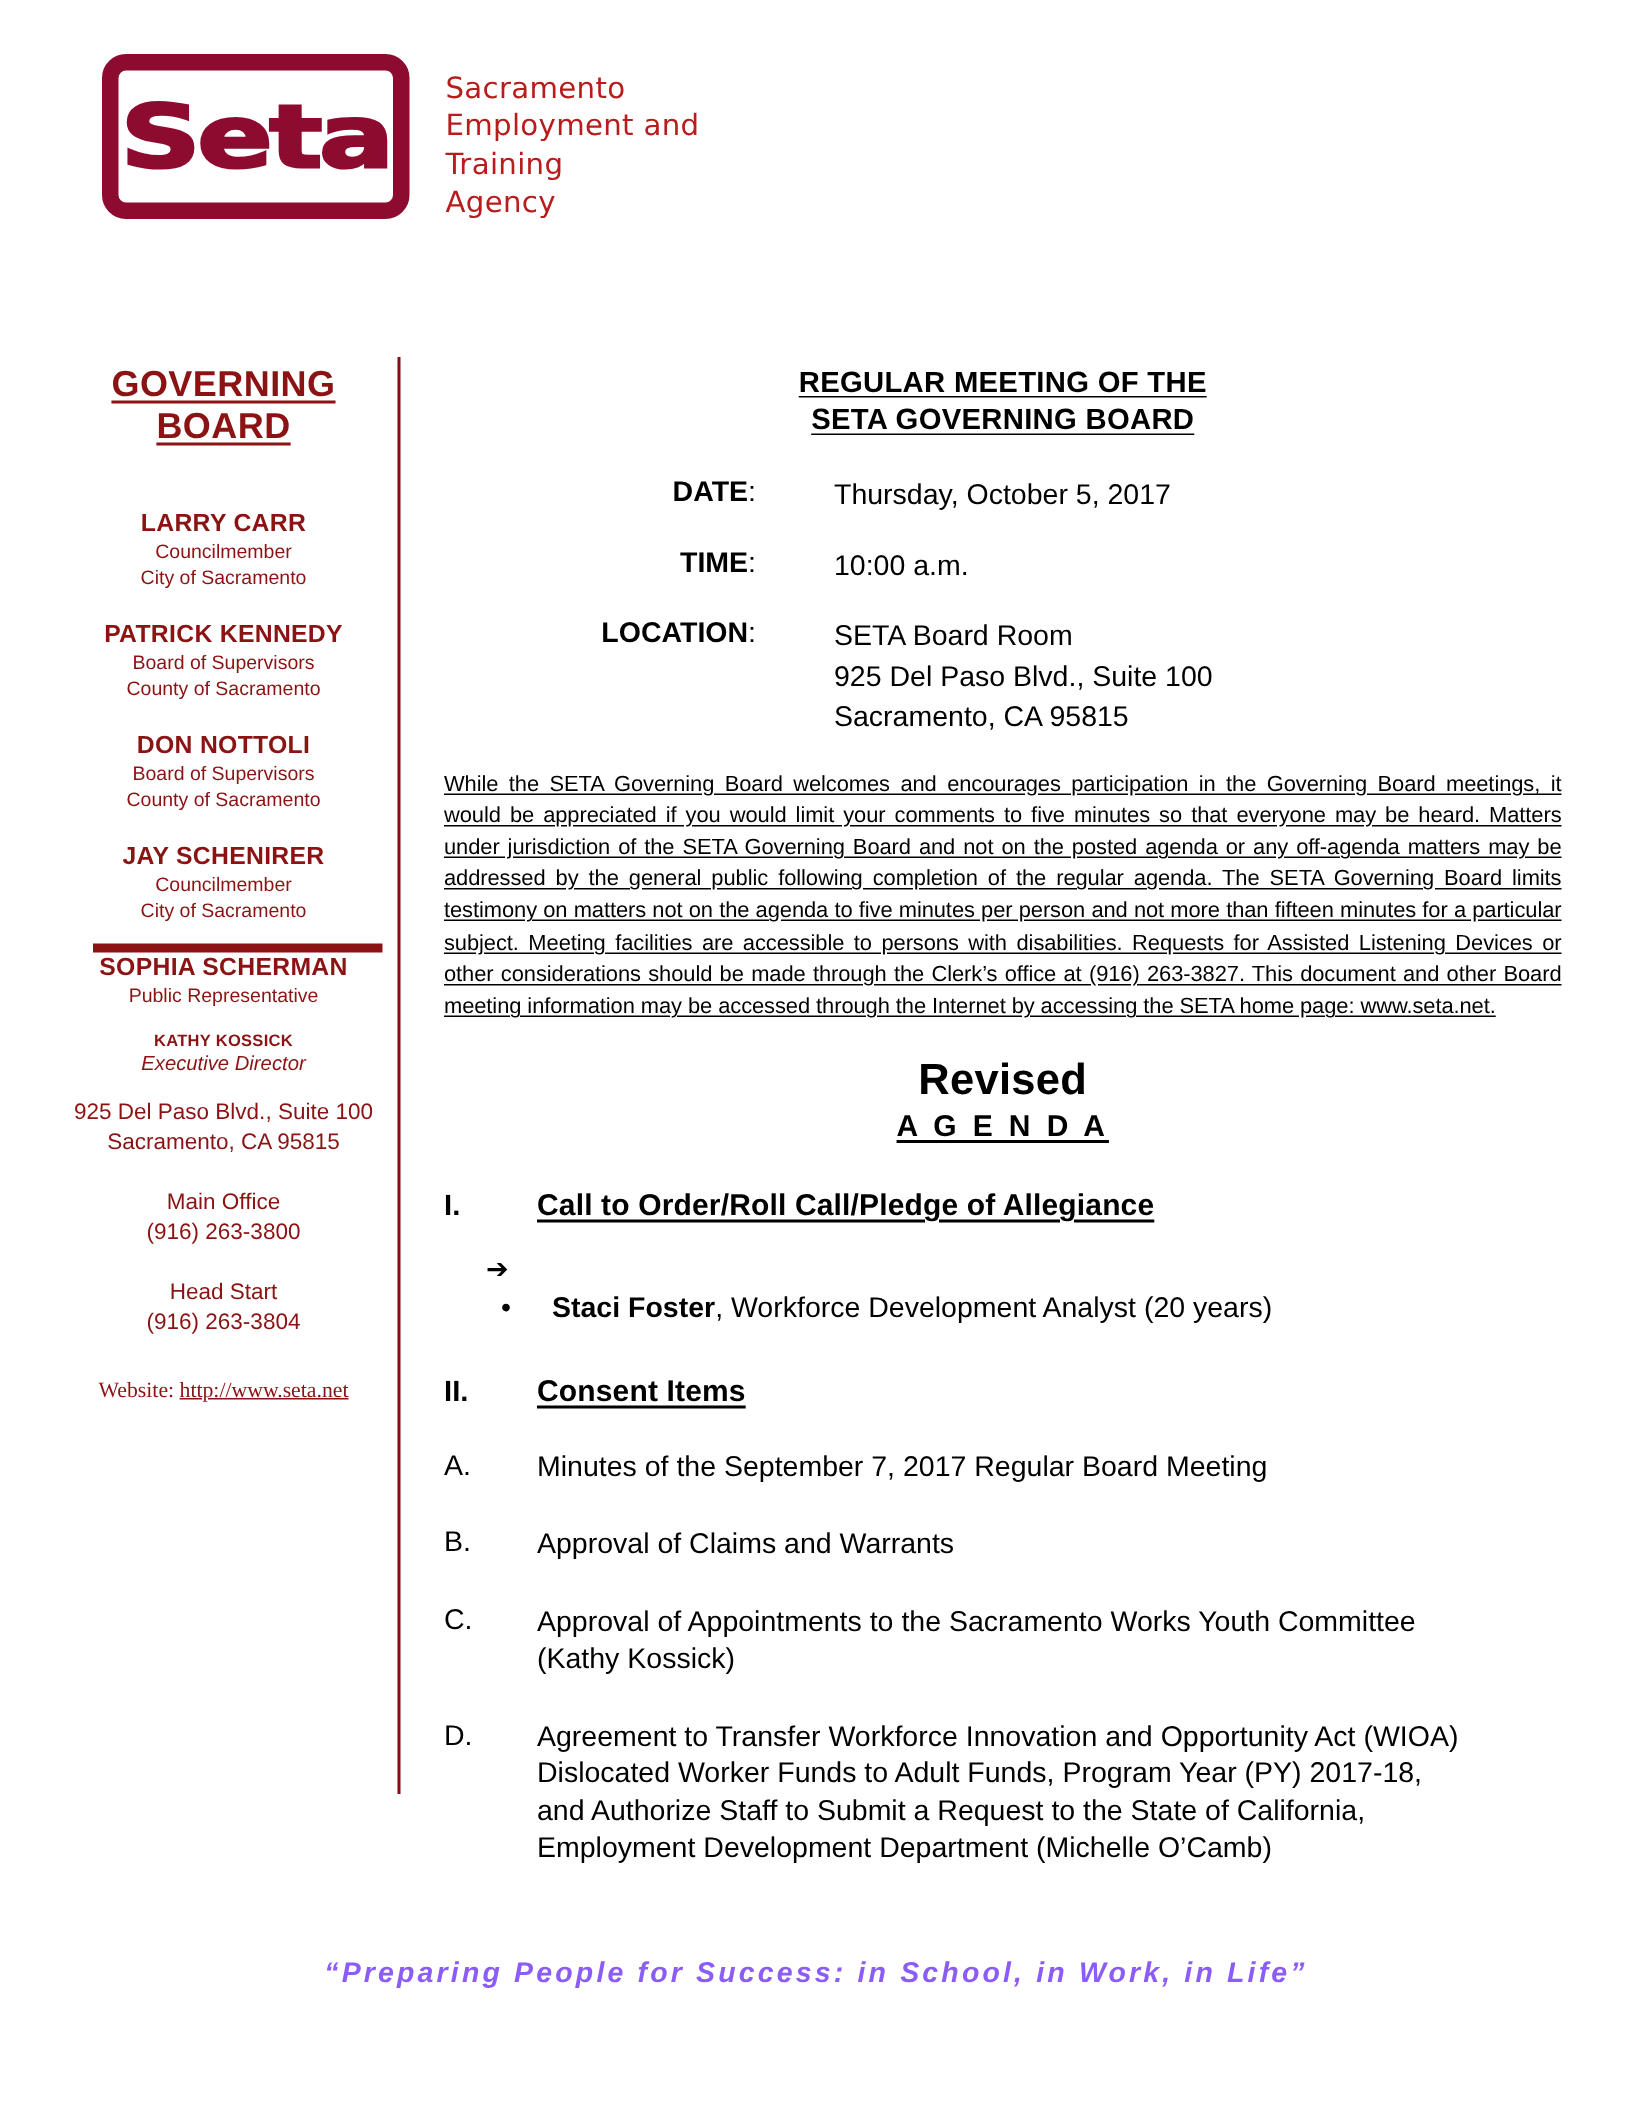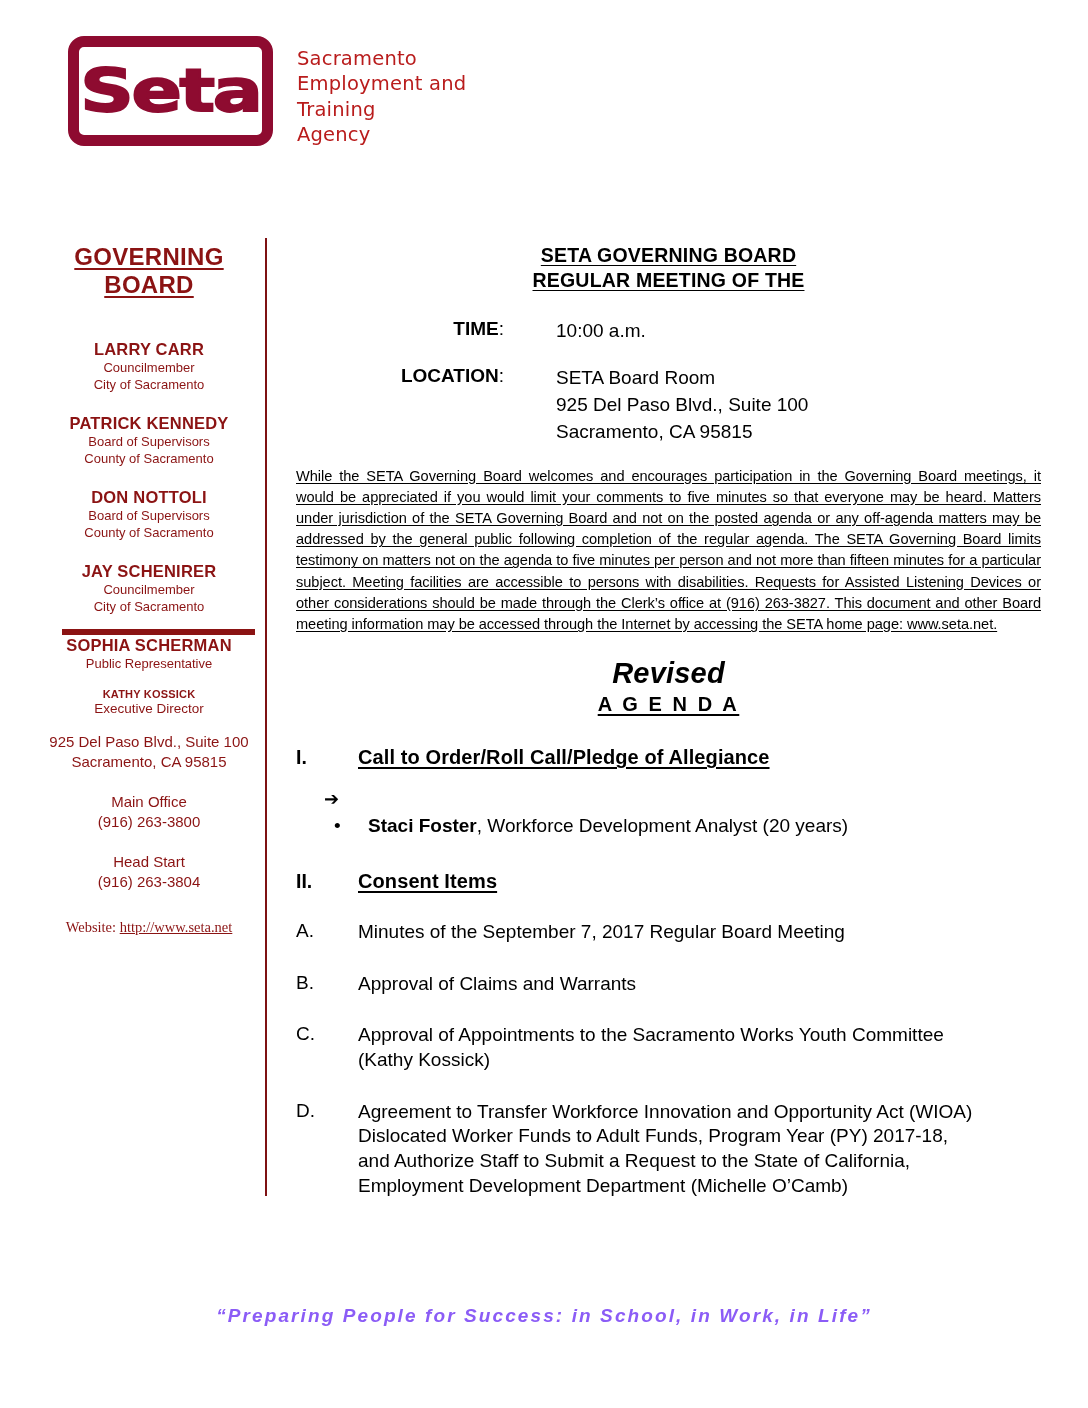--- a/index.html
+++ b/index.html
@@ -116,20 +116,21 @@
     color: #8B1313;
   }
   .director-name {
     font-size: 11px;
     font-weight: 700;
     letter-spacing: 0.2px;
   }
   .director-title {
     font-size: 13.5px;
     margin-top: 1px;
+    font-style: italic;
   }
   .addr {
     font-size: 15px;
     line-height: 1.30;
     margin-top: 16px;
   }
   .phone-block {
     font-size: 15px;
     line-height: 1.30;
     margin-top: 21px;
@@ -193,21 +194,20 @@
     text-align: justify;
     text-decoration: underline;
     text-underline-offset: 2px;
     letter-spacing: -0.05px;
   }
 
   .revised {
     text-align: center;
     font-size: 29px;
     font-weight: 700;
-    font-style: italic;
     margin-top: 22px;
     letter-spacing: 0.2px;
   }
   .agenda-word {
     text-align: center;
     font-size: 20px;
     font-weight: 700;
     letter-spacing: 2.6px;
     margin-top: 3px;
   }
@@ -356,26 +356,32 @@
     </div>
     <div class="website">
       <span>Website:</span>
       <span class="url">http://www.seta.net</span>
     </div>
   </div>
 
   <div class="main">
 
     <div class="title-block">
+      <div><span class="tl">REGULAR MEETING OF THE</span></div>
       <div><span class="tl">SETA GOVERNING BOARD</span></div>
-      <div><span class="tl">REGULAR MEETING OF THE</span></div>
     </div>
 
     <div class="meta">
 
+      <div class="meta-row">
+        <div class="meta-label"><span>DATE</span><span class="colon">:</span></div>
+        <div class="meta-value">
+          <div>Thursday, October 5, 2017</div>
+        </div>
+      </div>
 
       <div class="meta-row">
         <div class="meta-label"><span>TIME</span><span class="colon">:</span></div>
         <div class="meta-value">
           <div>10:00 a.m.</div>
         </div>
       </div>
 
       <div class="meta-row">
         <div class="meta-label"><span>LOCATION</span><span class="colon">:</span></div>

